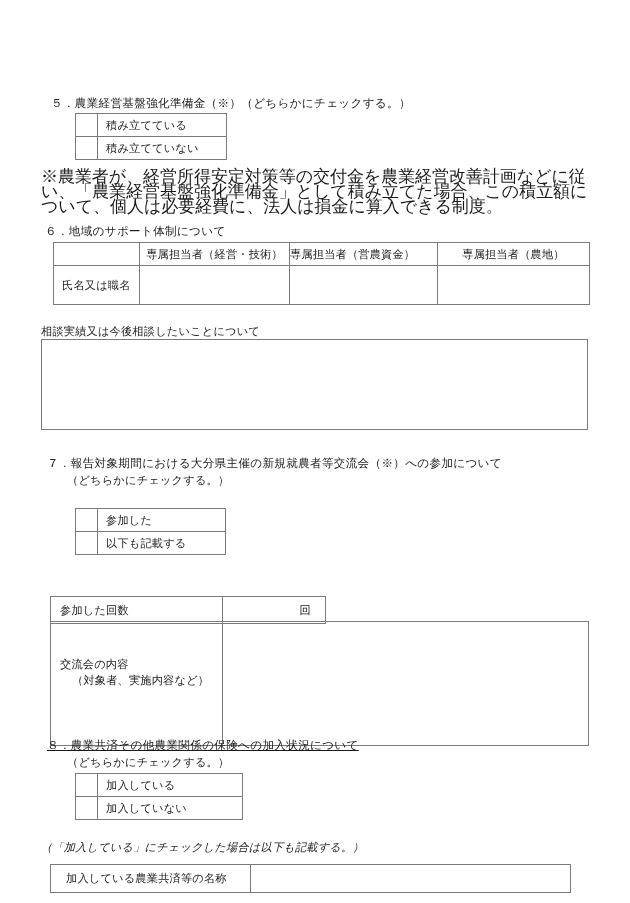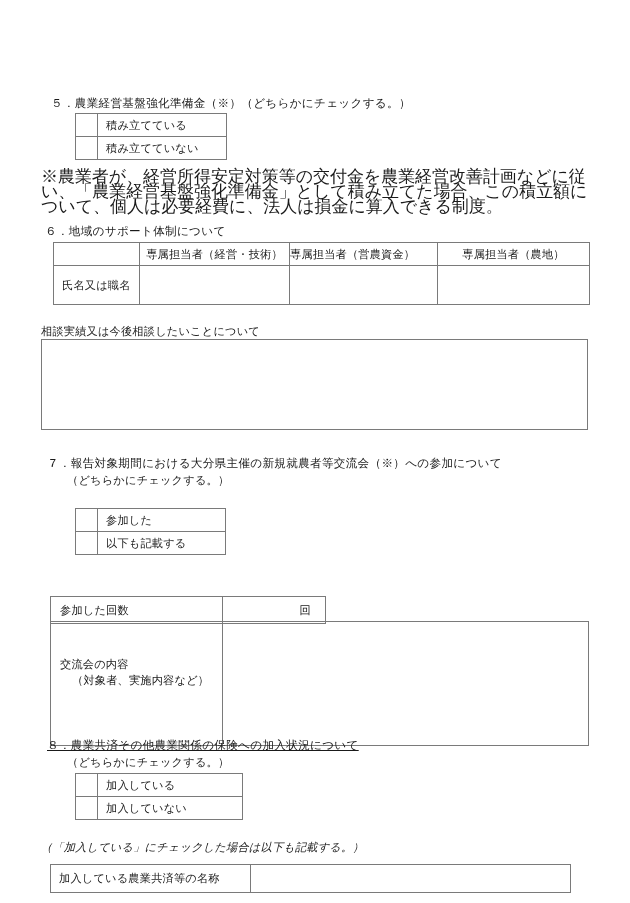--- a/index.html
+++ b/index.html
@@ -195,19 +195,19 @@
 
   <div class="txt" style="left:41px; top:792px;font-style:italic;">（「加入している」にチェックした場合は以下も記載する。）</div>
 
   <table class="tbl" style="left:50px; top:817px; width:520px;">
     <colgroup>
       <col style="width:200px;">
       <col style="width:320px;">
     </colgroup>
     <tbody>
       <tr>
-        <td style="height:27px; padding-left:8px;font-family:Liberation Mono, monospace;">加入している農業共済等の名称</td>
+        <td style="height:27px; padding-left:15px;font-family:Liberation Mono, monospace;">加入している農業共済等の名称</td>
         <td class="blank"></td>
       </tr>
     </tbody>
   </table>
 
 </div>
 
 </body></html>

